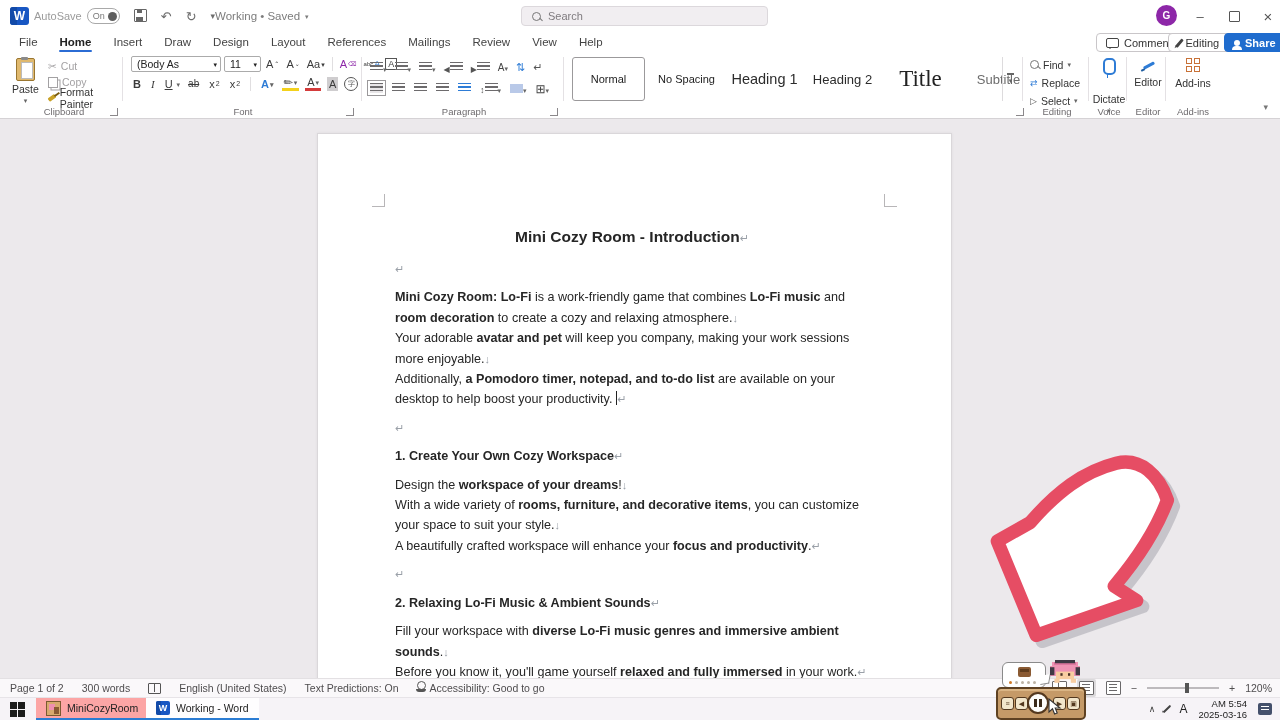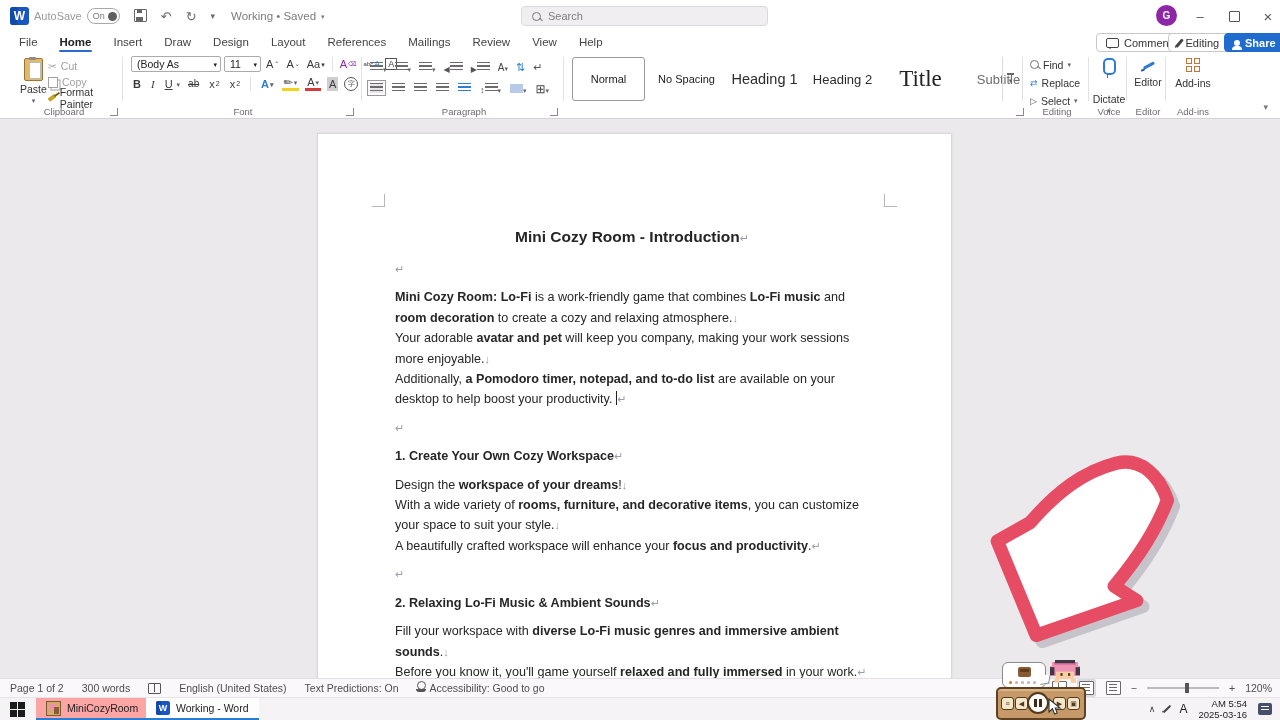--- a/index.html
+++ b/index.html
@@ -14,21 +14,21 @@
   .word-logo::before{content:"";position:absolute;left:0;top:0;width:7px;height:18px;background:#124aa8;border-radius:3px 0 0 3px;}
   .word-logo span{position:relative;}
   .qa{position:absolute;top:0;height:32px;display:flex;align-items:center;color:#8a8a8a;font-size:11px;}
   .autosave-lab{color:#9b9b9b;}
   .toggle{display:inline-flex;align-items:center;border:1px solid #a9a9a9;border-radius:9px;height:14px;padding:0 2px 0 5px;margin-left:5px;color:#7a7a7a;font-size:9px;gap:3px;background:#fff;}
   .knob{width:9px;height:9px;border-radius:50%;background:#5f5f5f;}
   .qi{margin-left:14px;color:#6d6d6d;font-size:13px;line-height:1;}
   .ic-save{width:11px;height:11px;border:1.5px solid #666;border-radius:1px;position:relative;display:inline-block;}
   .ic-save::before{content:"";position:absolute;left:2px;top:0;width:5px;height:3px;background:#666;}
   .ic-save::after{content:"";position:absolute;left:1px;bottom:0;width:7px;height:4px;background:#666;}
-  .doc-status{margin-left:16px;color:#7c7c7c;font-size:11.5px;display:flex;align-items:center;gap:5px;}
+  .doc-status{margin-left:0;color:#7c7c7c;font-size:11.5px;display:flex;align-items:center;gap:5px;}
   .search-pill{position:absolute;left:521px;top:6px;width:247px;height:20px;background:#f1eef1;border:1px solid #dcd8dc;border-radius:4px;display:flex;align-items:center;gap:7px;padding-left:10px;color:#7f7b7f;font-size:11px;box-sizing:border-box;}
   .lens{width:7px;height:7px;border:1.3px solid #777;border-radius:50%;position:relative;display:inline-block;}
   .lens::after{content:"";position:absolute;left:6px;top:6px;width:4px;height:1.3px;background:#777;transform:rotate(45deg);}
   .avatar{position:absolute;left:1156px;top:5px;width:21px;height:21px;border-radius:50%;background:#8d27a8;color:#fff;font-size:10px;font-weight:bold;display:flex;align-items:center;justify-content:center;}
   .winbtn{position:absolute;top:0;width:34px;height:32px;display:flex;align-items:center;justify-content:center;color:#555;font-size:13px;}
   .ic-maxbox{width:9px;height:9px;border:1px solid #555;border-radius:1px;}
   
   .tabrow{position:absolute;left:0;top:32px;width:1280px;height:21px;background:#fff;}
   .rtabs{position:absolute;left:8px;top:0;display:flex;height:21px;align-items:center;}
   .rtab{padding:0 11px;font-size:11.5px;color:#444;position:relative;height:21px;line-height:20px;}
@@ -222,21 +222,21 @@
 <div class="ribbon">
   <div class="rdiv" style="left:122px;"></div>
   <div class="rdiv" style="left:361px;"></div>
   <div class="rdiv" style="left:563px;"></div>
   <div class="rdiv" style="left:1022px;"></div>
   <div class="rdiv" style="left:1088px;"></div>
   <div class="rdiv" style="left:1126px;"></div>
   <div class="rdiv" style="left:1165px;"></div>
 
   <div class="grp" style="left:8px;width:112px;">
-    <div class="bigbtn" style="position:absolute;left:4px;top:0;margin-left:8px;">
+    <div class="bigbtn" style="position:absolute;left:4px;top:0;">
       <span class="ic-paste"></span>
       <span>Paste</span>
       <span class="chev" style="color:#666;">▾</span>
     </div>
     <div style="position:absolute;left:40px;top:5px;">
       <div class="smallrow dis">
         <span>✂</span>
         <span>Cut</span>
       </div>
       <div class="smallrow dis">

